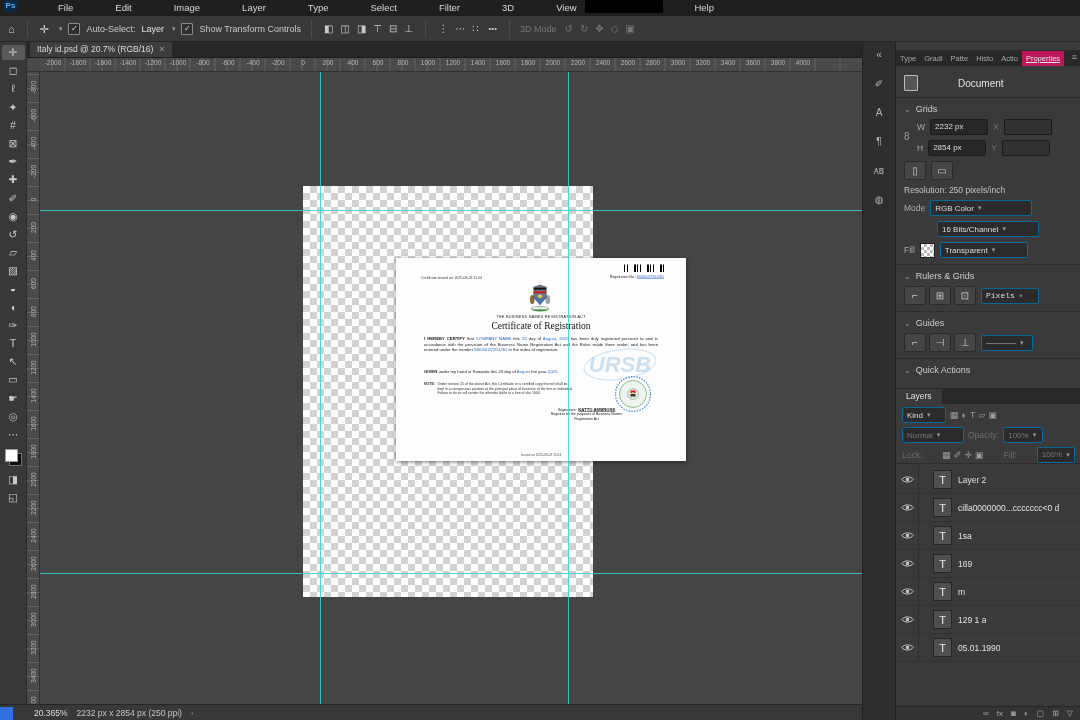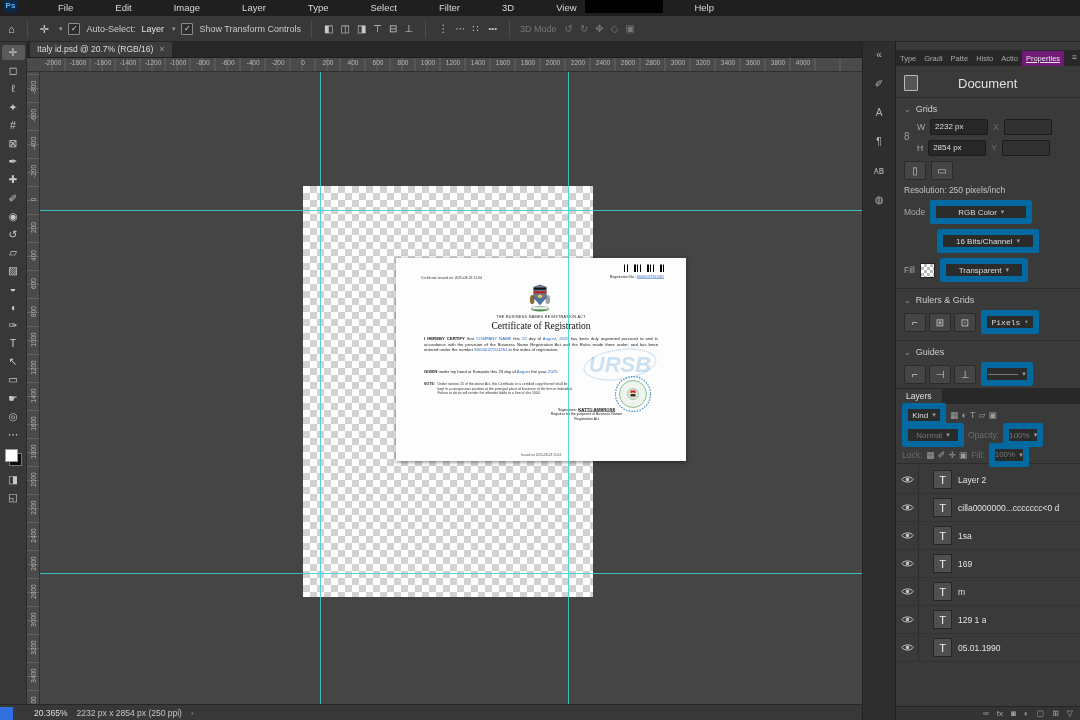--- a/index.html
+++ b/index.html
@@ -107,37 +107,37 @@
     border-left:1px solid #222;display:flex;flex-direction:column;align-items:center;gap:13px;
     padding-top:5px;box-sizing:border-box;}
   .right-strip .glyph{font-size:10px;color:#b5b5b5;}
 
   
   .right-panels{position:absolute;left:895px;top:42px;width:185px;bottom:0;background:#3a3a3a;
     border-left:1px solid #1f1f1f;box-sizing:border-box;}
   .panel-tabs{position:absolute;left:0;top:8px;width:185px;height:16px;background:#282828;
     display:flex;align-items:flex-end;overflow:hidden;}
   .panel-tabs .ptab{font-size:7.5px;color:#a8a8a8;padding:0 4px;line-height:15px;white-space:nowrap;}
-  .panel-tabs .ptab.selected{background:#701a75;color:#e4e4e4;text-decoration:underline;}
+  .panel-tabs .ptab.selected{background:#be185d;color:#e4e4e4;text-decoration:underline;}
   .panel-menu{position:absolute;right:3px;top:10px;color:#aaa;font-size:9px;}
   .props{position:absolute;left:0;top:24px;width:185px;height:322px;overflow:hidden;padding:4px 8px;
     box-sizing:border-box;}
   .prop-row{display:flex;align-items:center;gap:5px;margin:5px 0;}
   .doc-icon{width:12px;height:14px;border:1px solid #bbb;border-radius:1px;background:#555;}
-  .prop-title{font-size:13px;color:#e0e0e0;padding-left:35px;}
+  .prop-title{font-size:10px;color:#e0e0e0;padding-left:35px;}
   .pdivider{height:1px;background:#2c2c2c;margin:6px -8px;}
   .sec-hdr{font-size:9px;color:#cdcdcd;margin:6px 0 4px 0;display:flex;gap:5px;align-items:center;}
   .sec-chev{color:#999;font-size:8px;}
   .plabel{font-size:8.5px;color:#a8a8a8;}
   .plabel.dim{color:#6d6d6d;}
   .field{height:14px;background:#272727;border:1px solid #1b1b1b;border-radius:2px;color:#ddd;
     font-size:8px;line-height:14px;padding:0 4px;box-sizing:content-box;}
   .field.dim{background:#313131;color:#666;}
-  .dropdown{display:inline-flex;align-items:center;justify-content:center;height:24px;
-    background:#2b2b2b;border:6px solid #0369a1;border-radius:2px;color:#ddd;font-size:8px;
+  .dropdown{display:inline-flex;align-items:center;justify-content:flex-start;height:16px;
+    background:#2b2b2b;border:1px solid #0369a1;border-radius:2px;color:#ddd;font-size:8px;
     padding:0 4px;box-sizing:border-box;}
   .dropdown.dim{color:#777;}
   .dropdown::after{content:"▾";color:#999;font-size:7px;margin-left:4px;}
   .size-grid{position:relative;padding-left:13px;}
   .chain{position:absolute;left:0;top:12px;color:#9a9a9a;font-size:10px;}
   .boxed{width:20px;height:17px;background:#454545;border:1px solid #2a2a2a;border-radius:2px;
     color:#c9c9c9;font-size:10px;display:inline-flex;align-items:center;justify-content:center;}
   .fill-swatch{width:13px;height:13px;border:1px solid #222;background-color:#fff;
     background-image:linear-gradient(45deg,#bbb 25%,transparent 25%,transparent 75%,#bbb 75%),
       linear-gradient(45deg,#bbb 25%,transparent 25%,transparent 75%,#bbb 75%);
@@ -145,21 +145,21 @@
 
   
   .layers-tabrow{position:absolute;left:0;top:346px;width:185px;height:16px;background:#282828;
     display:flex;align-items:flex-end;}
   .layers-tab{background:#3a3a3a;color:#e2e2e2;font-size:8.5px;line-height:15px;padding:0 10px;}
   .layers-filter{position:absolute;left:0;top:364px;width:185px;height:18px;display:flex;
     align-items:center;gap:4px;padding:0 6px;box-sizing:border-box;}
   .layers-blend{position:absolute;left:0;top:384px;width:185px;height:18px;display:flex;
     align-items:center;gap:4px;padding:0 6px;box-sizing:border-box;}
   .layers-lock{position:absolute;left:0;top:404px;width:185px;height:18px;display:flex;
-    align-items:center;gap:4px;padding:0 6px;box-sizing:border-box;border-bottom:1px solid #2c2c2c;}
+    align-items:center;gap:20px;padding:0 6px;box-sizing:border-box;border-bottom:1px solid #2c2c2c;}
   .mini-glyphs{display:flex;gap:3px;}
   .mini-glyphs .glyph{font-size:9px;color:#9d9d9d;padding:0;}
   .layer-rows{position:absolute;left:0;top:424px;width:185px;height:240px;overflow:hidden;}
   .layer-row{height:27px;display:flex;align-items:center;border-bottom:1px solid #323232;}
   .layer-row.selected{background:#4d5055;}
   .eye-cell{width:22px;height:100%;border-right:1px solid #2c2c2c;display:flex;align-items:center;
     justify-content:center;flex:none;}
   .layer-content{display:flex;align-items:center;overflow:hidden;flex:1;height:100%;}
   .layer-row.child .layer-content{padding-left:8px;}
   .chev{color:#c5c5c5;font-size:7px;margin:0 2px 0 4px;}

